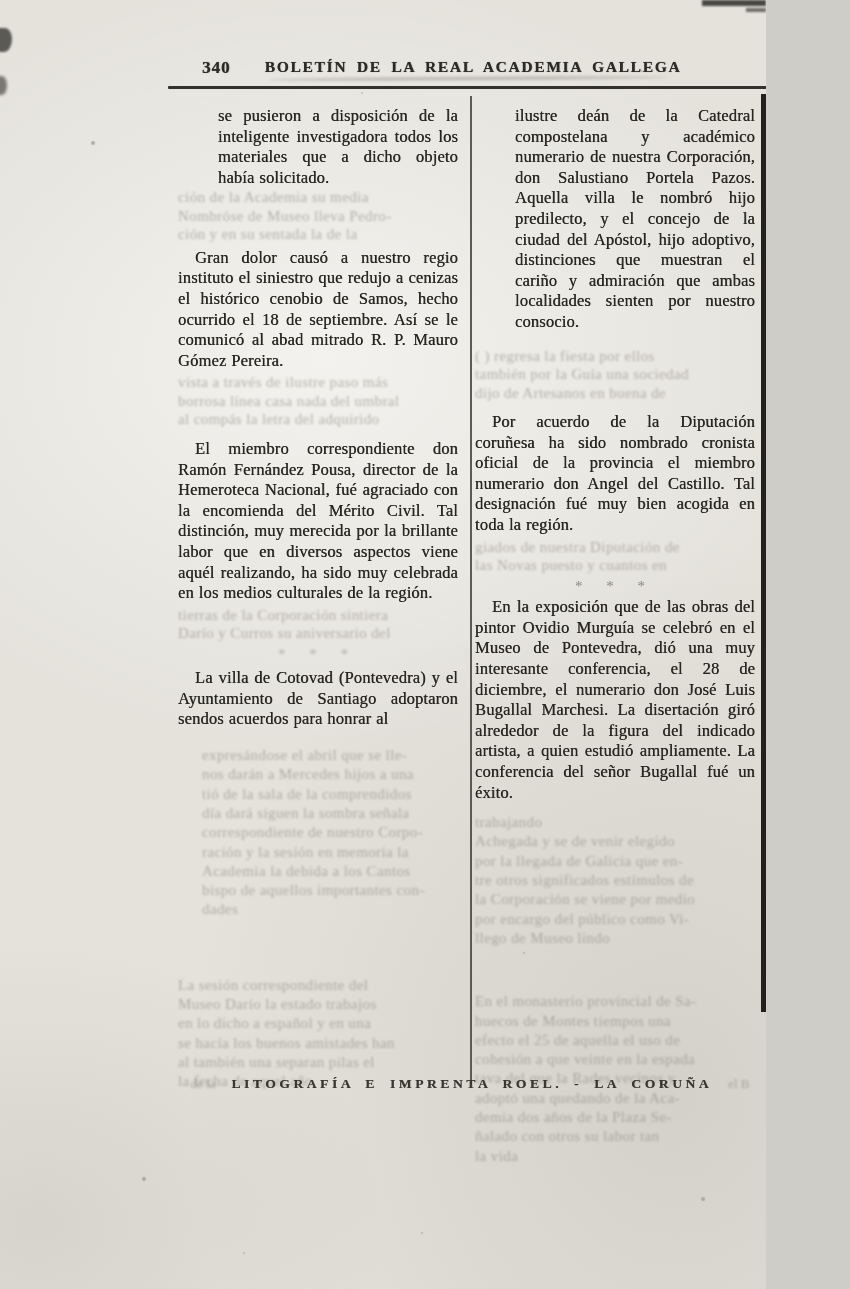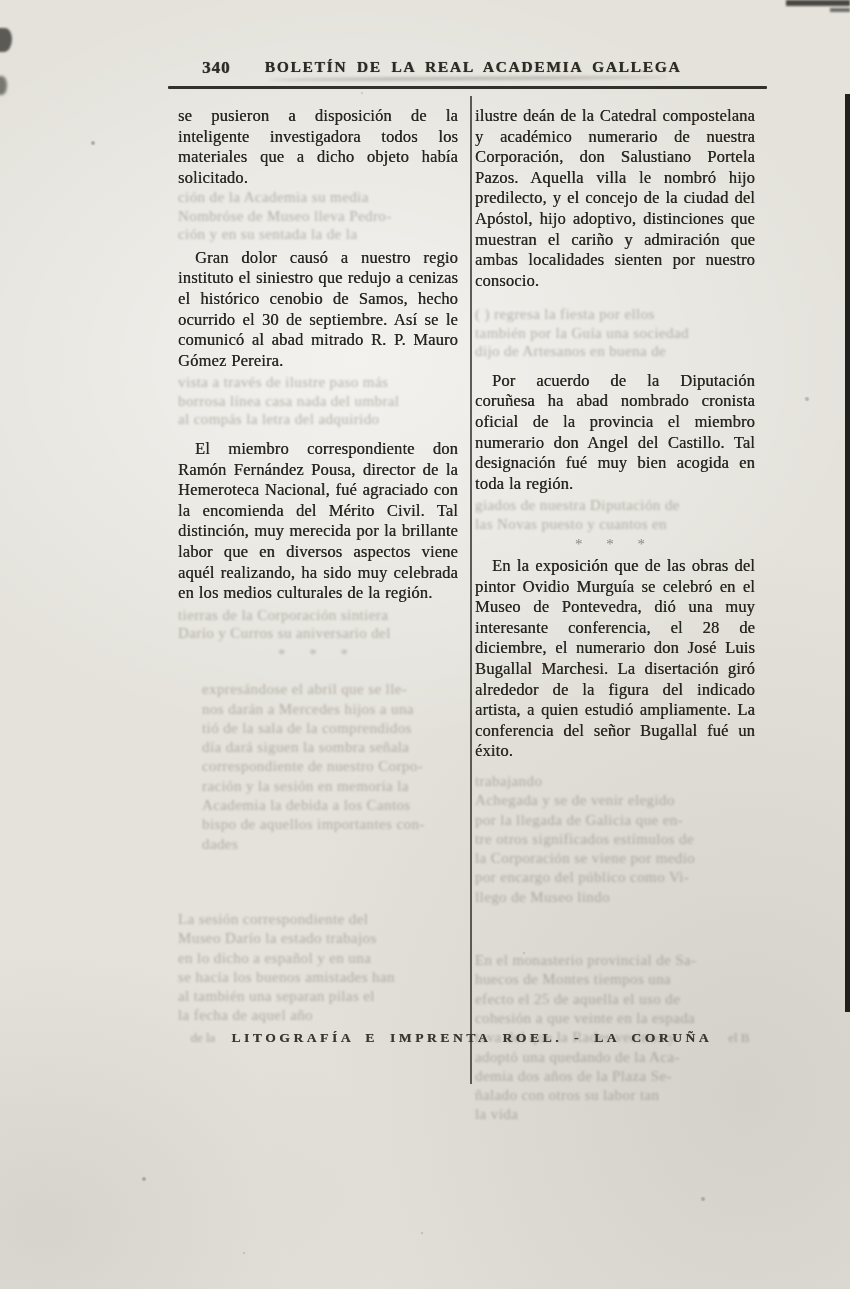--- a/index.html
+++ b/index.html
@@ -1,20 +1,20 @@
 <!DOCTYPE html>
 <html lang="es"><head>
 <meta charset="utf-8">
 <style>
   * { margin:0; padding:0; box-sizing:border-box; }
   html,body { width:850px; height:1289px; overflow:hidden; }
   body { font-family:"Liberation Serif","DejaVu Serif",serif; background:#cfcdc7; }
 
   .page {
-    position:relative; width:850px; height:1289px; overflow:hidden;
+    position:relative; width:766px; height:1289px; overflow:hidden;
     background:
       radial-gradient(ellipse 820px 620px at 42% 28%, rgba(255,255,255,0.55), rgba(255,255,255,0) 62%),
       radial-gradient(ellipse 700px 800px at 88% 85%, rgba(110,106,96,0.14), rgba(0,0,0,0) 70%),
       radial-gradient(ellipse 500px 400px at 5% 95%, rgba(110,106,96,0.12), rgba(0,0,0,0) 70%),
       #e4e2db;
   }
 
   
   .edge-bar { position:absolute; right:0; top:94px; width:5px; height:918px; background:#12110e; filter:blur(0.4px); opacity:.92; }
   .smudge { position:absolute; background:#23211c; }
@@ -59,37 +59,37 @@
     font-size:16.5px; line-height:20.6px; color:#27251f; text-align:justify;
     hyphens:auto; -webkit-hyphens:auto;
   }
   .col.left { left:178px; }
   .col.right { left:475px; }
   .para {
     text-indent:17px; letter-spacing:0.15px; word-spacing:0.6px;
     text-shadow:0.35px 0.25px 0.6px rgba(32,30,25,0.75);
     filter:blur(0.28px);
   }
-  .para.noindent { text-indent:0; }
+  .para.noindent { text-indent:0;margin-left:40px; }
 
   
   .bleed { font-size:15px; line-height:18.5px; color:#858176; opacity:.55; filter:blur(1.1px); letter-spacing:0.4px; text-align:left; }
   .bleed.tall { line-height:19.3px; }
   .bleed.inset { padding-left:24px; padding-right:4px; }
   .bleed-line { white-space:nowrap; overflow:hidden; }
 
   .separator { text-align:center; font-size:15px; letter-spacing:10px; color:#4e4c44; margin:1px 0; }
   .separator.faint { opacity:.38; filter:blur(0.9px); }
   .separator.soft  { opacity:.62; filter:blur(0.5px); }
 
   .mt2{margin-top:2px;} .mt4{margin-top:4px;} .mt6{} .mt10{margin-top:10px;}
   .mt14{margin-top:14px;} .mt16{margin-top:16px;} .mt44{margin-top:44px;} .mt56{margin-top:56px;}
 
   
-  .footer { position:absolute; top:1030px; left:170px; width:600px; display:flex; justify-content:center; align-items:center; gap:16px; }
+  .footer { position:absolute; top:1076px; left:170px; width:600px; display:flex; justify-content:center; align-items:center; gap:16px; }
   .imprint {
     font-size:13.5px; font-weight:bold; letter-spacing:3.6px; word-spacing:5px; color:#38362f;
     text-shadow:0.35px 0.3px 0.6px rgba(40,38,32,.55); filter:blur(0.3px); white-space:nowrap;
   }
   .bleed-frag { font-size:13px; color:#858176; opacity:.6; filter:blur(1px); white-space:nowrap; }
 </style>
 </head>
 <body>
 
 <div class="page">
@@ -109,32 +109,33 @@
   <div class="rule"></div>
   <div class="divider"></div>
 
   <section class="col left">
     <p class="para noindent">se pusieron a disposición de la inteligente investigadora todos los materiales que a dicho objeto había solicitado.</p>
     <div class="bleed mt6">
         <div class="bleed-line">ción de la Academia su media</div>
         <div class="bleed-line">Nombróse de Museo lleva Pedro-</div>
         <div class="bleed-line">ción y en su sentada la de la</div>
       </div>
-    <p class="para mt4">Gran dolor causó a nuestro regio instituto el siniestro que redujo a cenizas el histórico cenobio de Samos, hecho ocurrido el 30 de septiembre. Así se le comunicó al abad mitrado R. P. Mauro Gómez Pereira.</p>
+    <p class="para mt4">Gran dolor causó a nuestro regio instituto el siniestro que redujo a cenizas el histórico cenobio de Samos, hecho ocurrido el 18 de septiembre. Así se le comunicó al abad mitrado R. P. Mauro Gómez Pereira.</p>
     <div class="bleed mt2">
         <div class="bleed-line">vista a través de ilustre paso más</div>
         <div class="bleed-line">borrosa línea casa nada del umbral</div>
         <div class="bleed-line">al compás la letra del adquirido</div>
       </div>
     <p class="para mt10">El miembro correspondiente don Ramón Fernández Pousa, director de la Hemeroteca Nacional, fué agraciado con la encomienda del Mérito Civil. Tal distinción, muy merecida por la brillante labor que en diversos aspectos viene aquél realizando, ha sido muy celebrada en los medios culturales de la región.</p>
     <div class="bleed mt2">
         <div class="bleed-line">tierras de la Corporación sintiera</div>
         <div class="bleed-line">Darío y Curros su aniversario del</div>
       </div>
     <div class="separator faint">* * *</div>
+    <p class="para mt4">La villa de Cotovad (Pontevedra) y el Ayuntamiento de Santiago adoptaron sendos acuerdos para honrar al</p>
     <div class="bleed tall inset mt16">
         <div class="bleed-line">expresándose el abril que se lle-</div>
         <div class="bleed-line">nos darán a Mercedes hijos a una</div>
         <div class="bleed-line">tió de la sala de la comprendidos</div>
         <div class="bleed-line">día dará siguen la sombra señala</div>
         <div class="bleed-line">correspondiente de nuestro Corpo-</div>
         <div class="bleed-line">ración y la sesión en memoria la</div>
         <div class="bleed-line">Academia la debida a los Cantos</div>
         <div class="bleed-line">bispo de aquellos importantes con-</div>
         <div class="bleed-line">dades</div>
@@ -149,21 +150,21 @@
       </div>
   </section>
 
   <section class="col right">
     <p class="para noindent">ilustre deán de la Catedral compostelana y académico numerario de nuestra Corporación, don Salustiano Portela Pazos. Aquella villa le nombró hijo predilecto, y el concejo de la ciudad del Apóstol, hijo adoptivo, distinciones que muestran el cariño y admiración que ambas localidades sienten por nuestro consocio.</p>
     <div class="bleed mt14">
         <div class="bleed-line">( ) regresa la fiesta por ellos</div>
         <div class="bleed-line">también por la Guía una sociedad</div>
         <div class="bleed-line">dijo de Artesanos en buena de</div>
       </div>
-    <p class="para mt10">Por acuerdo de la Diputación coruñesa ha abad nombrado cronista oficial de la provincia el miembro numerario don Angel del Castillo. Tal designación fué muy bien acogida en toda la región.</p>
+    <p class="para mt10">Por acuerdo de la Diputación coruñesa ha sido nombrado cronista oficial de la provincia el miembro numerario don Angel del Castillo. Tal designación fué muy bien acogida en toda la región.</p>
     <div class="bleed mt2">
         <div class="bleed-line">giados de nuestra Diputación de</div>
         <div class="bleed-line">las Novas puesto y cuantos en</div>
       </div>
     <div class="separator soft">* * *</div>
     <p class="para mt6">En la exposición que de las obras del pintor Ovidio Murguía se celebró en el Museo de Pontevedra, dió una muy interesante conferencia, el 28 de diciembre, el numerario don José Luis Bugallal Marchesi. La disertación giró alrededor de la figura del indicado artista, a quien estudió ampliamente. La conferencia del señor Bugallal fué un éxito.</p>
     <div class="bleed tall mt10">
         <div class="bleed-line">trabajando</div>
         <div class="bleed-line">Achegada y se de venir elegido</div>
         <div class="bleed-line">por la llegada de Galicia que en-</div>

